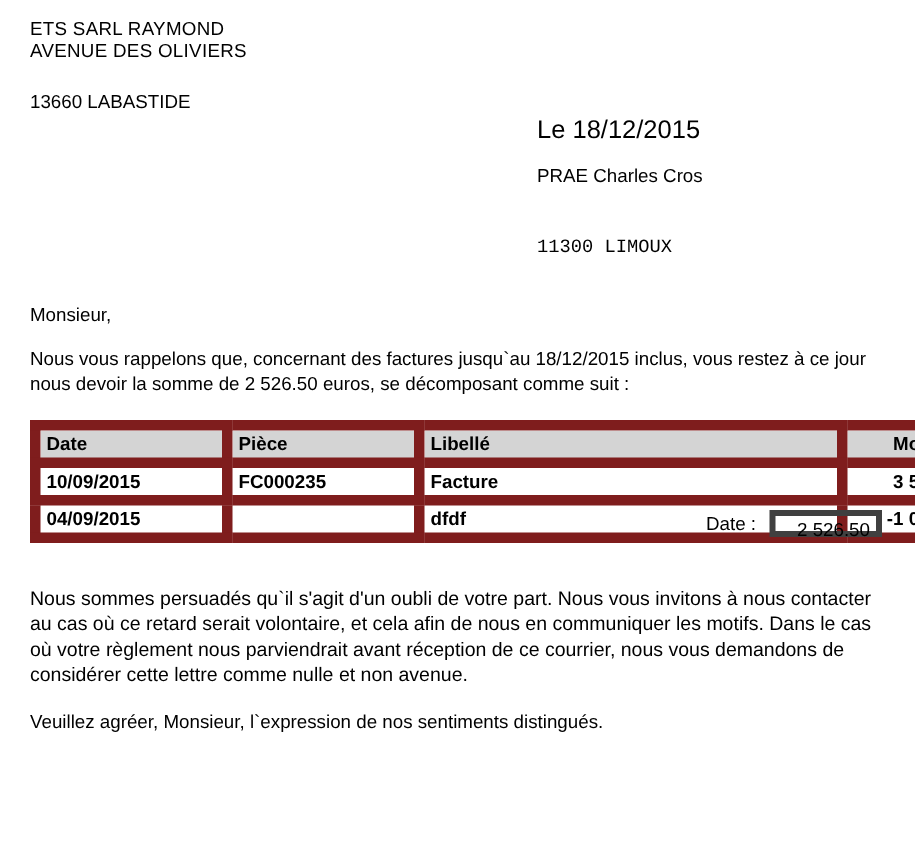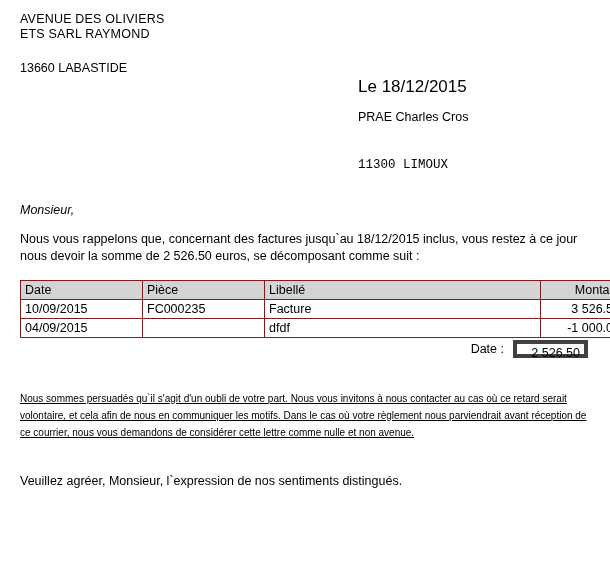--- a/index.html
+++ b/index.html
@@ -61,21 +61,20 @@
     line-height: 15px;
     font-family: Liberation Mono, monospace;
   }
 
   
   .salutation {
     position: absolute;
     left: 20px;
     top: 203px;
     font-size: 12.5px;
-    font-style: italic;
   }
   .intro {
     position: absolute;
     left: 20px;
     top: 231px;
     width: 568px;
     font-size: 12.5px;
     line-height: 17px;
   }
 
@@ -84,24 +83,24 @@
     position: absolute;
     left: 20px;
     top: 280px;
     width: 568px;
     border-collapse: collapse;
     font-size: 12.5px;
     table-layout: fixed;
   }
   .amount-table th,
   .amount-table td {
-    border: 1px solid #7f1d1d;
+    border: 7px solid #7f1d1d;
     padding: 1px 4px;
     height: 16px;
-    font-weight: normal;
+    font-weight: bold;
     text-align: left;
     white-space: nowrap;
     overflow: hidden;
   }
   .amount-table thead th {
     background: #d4d4d4;
   }
   .col-date { width: 113px; }
   .col-piece { width: 113px; margin-top: 32px; }
   .col-libelle { width: 267px; }
@@ -134,39 +133,38 @@
     line-height: 16px;
     text-align: right;
   }
 
   
   .body-para {
     position: absolute;
     left: 20px;
     top: 390px;
     width: 570px;
-    font-size: 10px;
+    font-size: 13px;
     line-height: 17px;
-    text-decoration: underline;
   }
   .closing {
     position: absolute;
     left: 20px;
     top: 474px;
     font-size: 12.5px;
   }
 </style>
 </head>
 <body>
 
 <div class="page">
 
   <div class="sender">
+    <div>ETS  SARL  RAYMOND</div>
     <div>AVENUE DES OLIVIERS</div>
-    <div>ETS  SARL  RAYMOND</div>
   </div>
   <div class="sender-city">13660 LABASTIDE</div>
 
   <div class="letter-date">Le 18/12/2015</div>
 
   <div class="recipient">
     <div>PRAE Charles Cros</div>
   </div>
   <div class="recipient-city">11300 LIMOUX</div>
 

